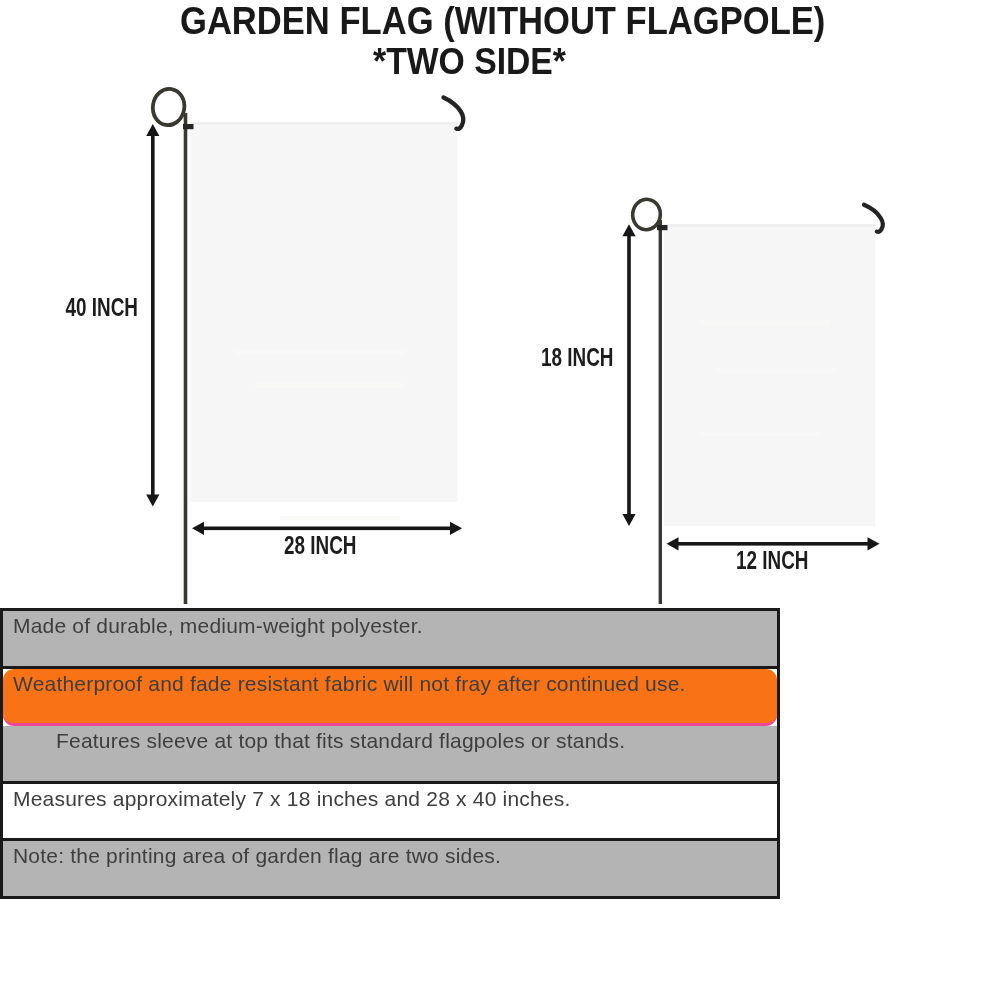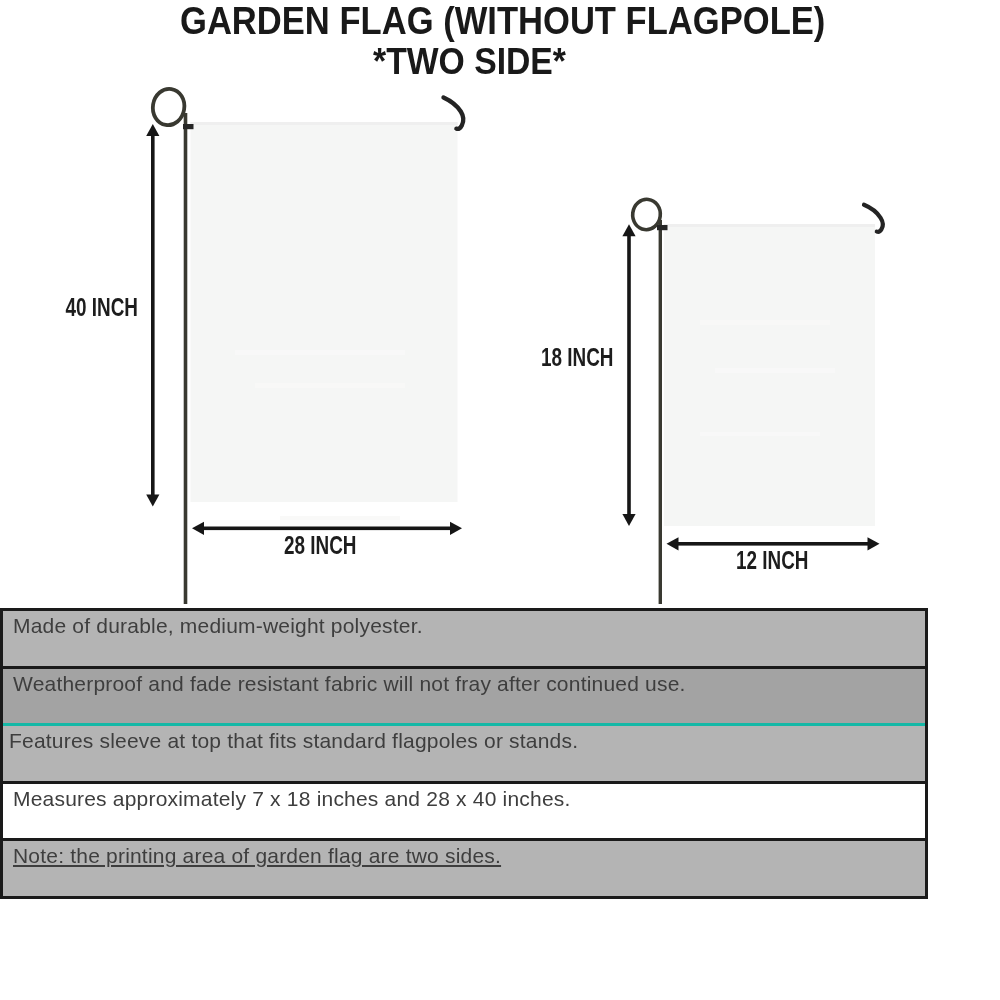--- a/index.html
+++ b/index.html
@@ -82,34 +82,34 @@
     <polygon points="629,526 622.4,514 635.6,514"></polygon>
   </g>
 
   <g fill="#161616">
     <rect x="676.5" y="542" width="193" height="3.6"></rect>
     <polygon points="666.5,543.8 678.5,537.2 678.5,550.4"></polygon>
     <polygon points="879.5,543.8 867.5,537.2 867.5,550.4"></polygon>
   </g>
 </svg>
 
-<div class="abs" style="left:0px; top:608px; width:928px; height:291px; border:3px solid #1a1a1a; box-sizing:border-box; background:#fff;">
+<div class="abs" style="left:0px; top:608px; width:780px; height:291px; border:3px solid #1a1a1a; box-sizing:border-box; background:#fff;">
 
   <div style="height:54.6px; background:#b4b4b4; border-bottom:3px solid #1a1a1a; box-sizing:content-box;">
     <div class="row" style="padding:4px 0 0 10px;">Made of durable, medium-weight polyester.</div>
   </div>
 
-  <div style="height:54.6px; background:#a3a3a3; border-bottom:3px solid #14b8a6;">
+  <div style="height:54.6px; background:#f97316; border-bottom:3px solid #ec4899;border-radius:11px;">
     <div class="row" style="padding:4px 0 0 10px;">Weatherproof and fade resistant fabric will not fray after continued use.</div>
   </div>
 
   <div style="height:54.6px; background:#b4b4b4; border-bottom:3px solid #1a1a1a;">
-    <div class="row" style="padding:4px 0 0 6px;">Features sleeve at top that fits standard flagpoles or stands.</div>
+    <div class="row" style="padding:4px 0 0 26px;margin-left:27px;">Features sleeve at top that fits standard flagpoles or stands.</div>
   </div>
 
   <div style="height:54.6px; background:#ffffff; border-bottom:3px solid #1a1a1a;">
     <div class="row" style="padding:4px 0 0 10px;">Measures approximately 7 x 18 inches and 28 x 40 inches.</div>
   </div>
 
   <div style="height:54.6px; background:#b4b4b4;">
-    <div class="row" style="padding:4px 0 0 10px;text-decoration:underline;">Note: the printing area of garden flag are two sides.</div>
+    <div class="row" style="padding:4px 0 0 10px;">Note: the printing area of garden flag are two sides.</div>
   </div>
 </div>
 
 </body></html>

